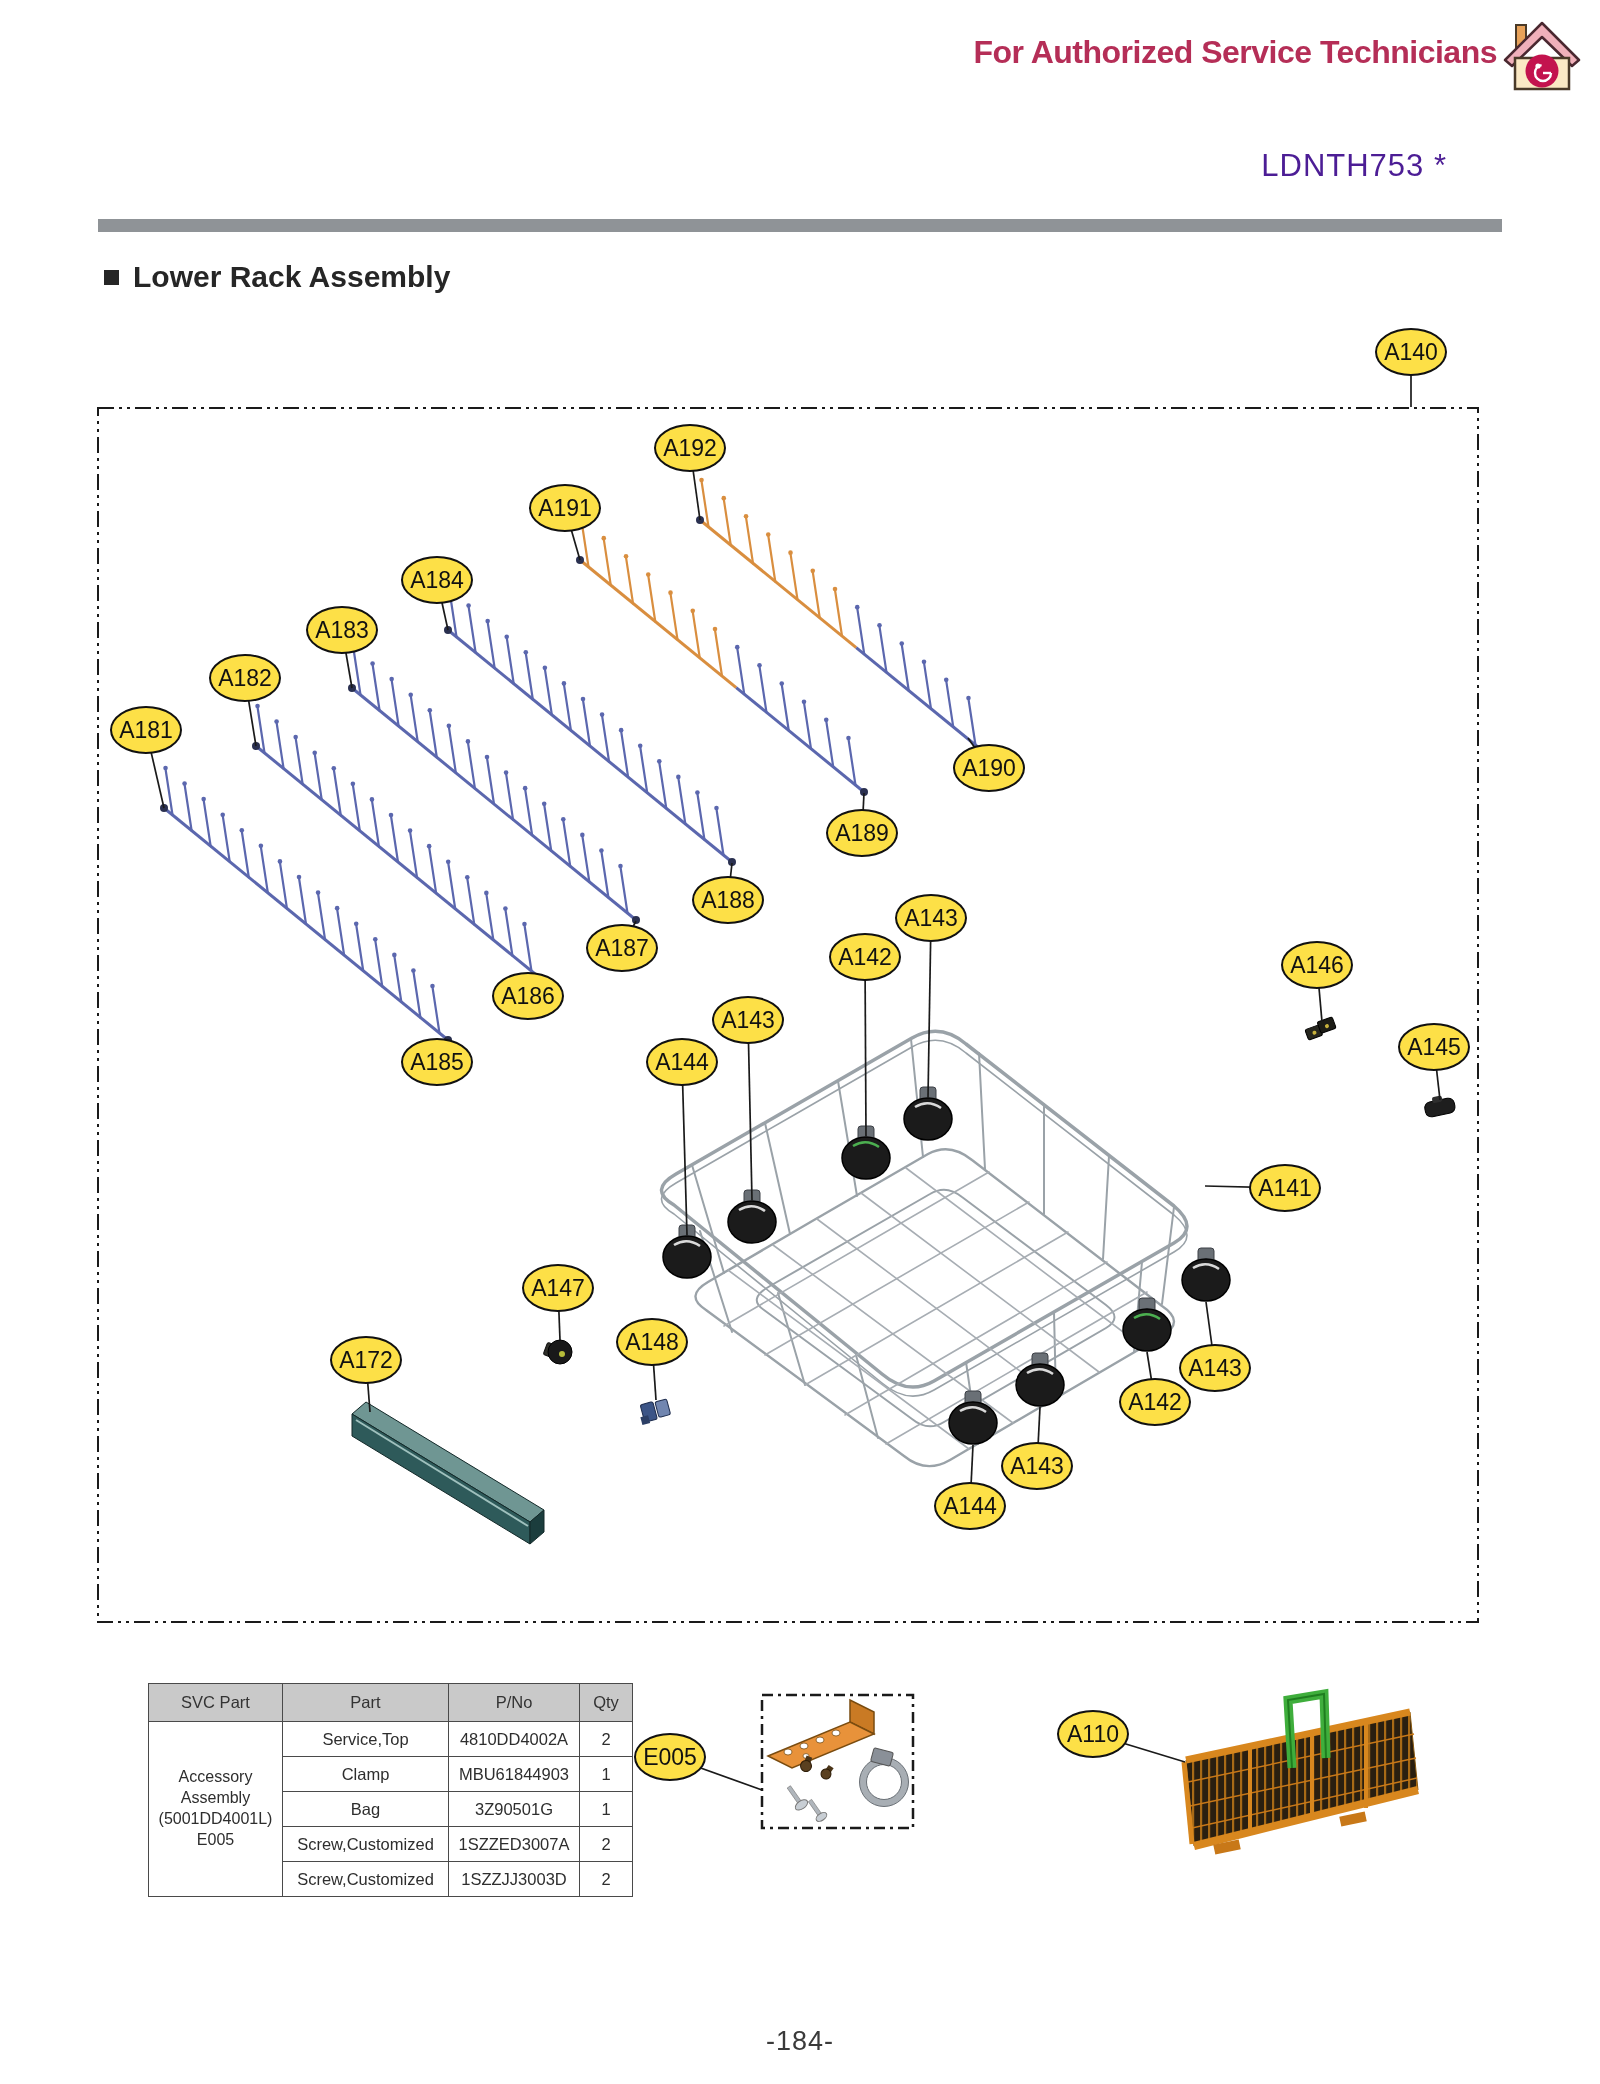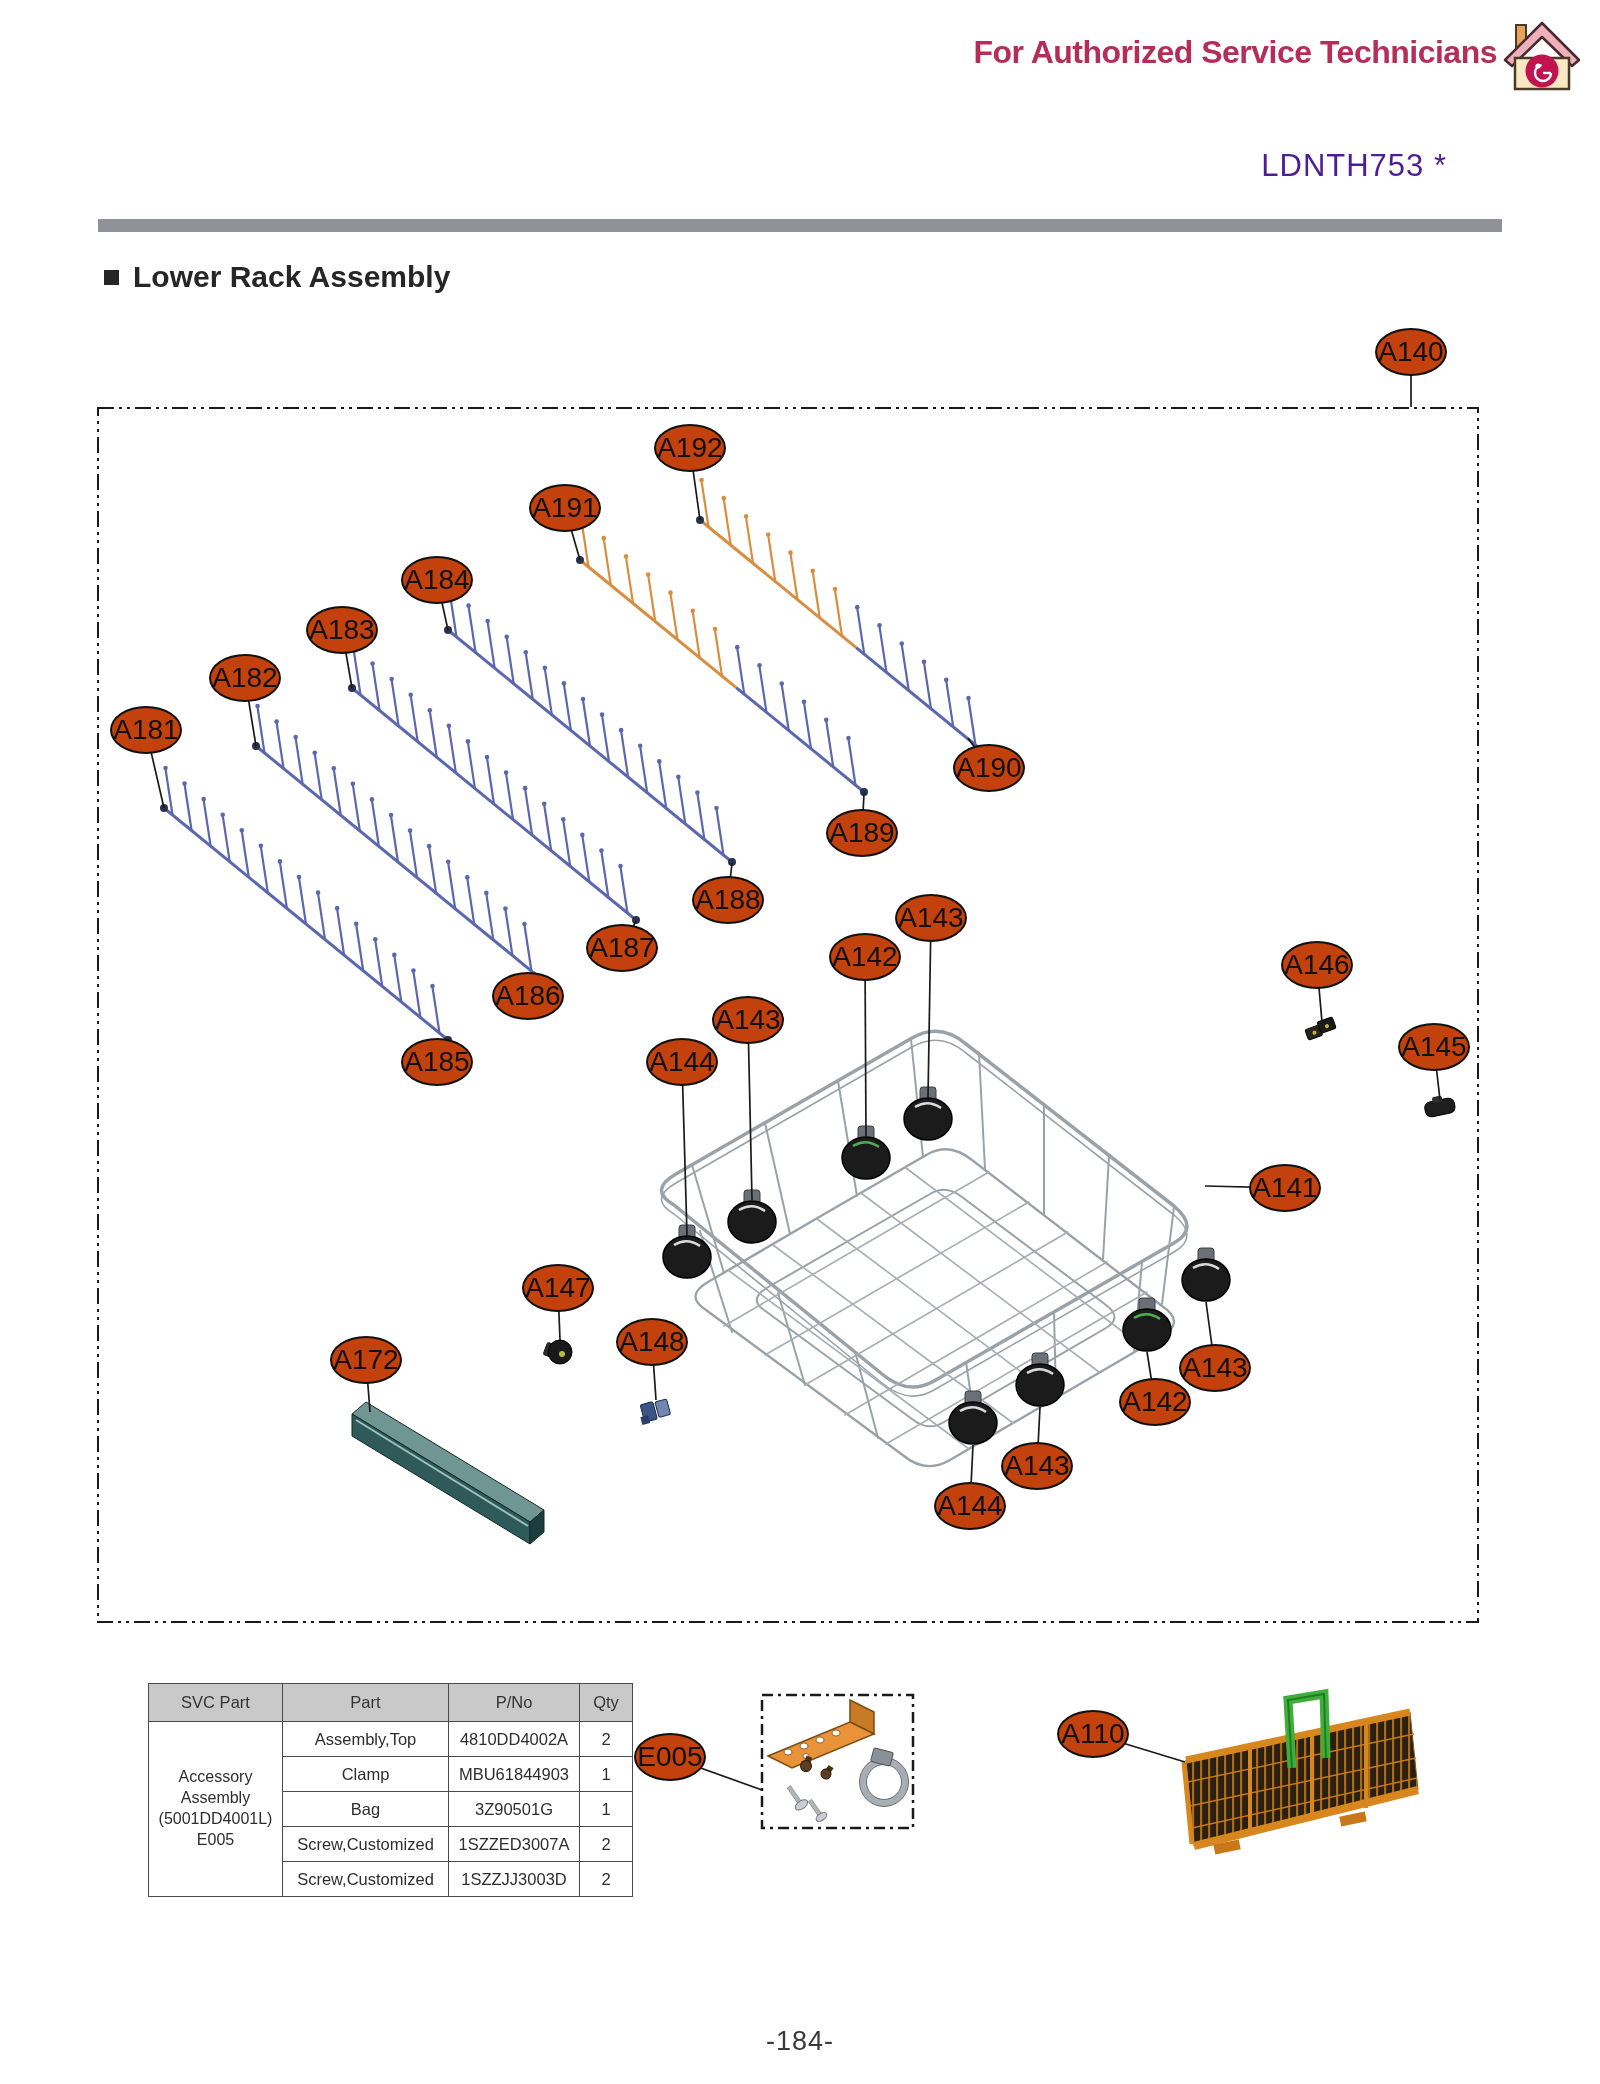--- a/index.html
+++ b/index.html
@@ -7,22 +7,22 @@
         font-family:"Liberation Sans",sans-serif;}
   .hdr-title{position:absolute;top:34px;right:103px;font-size:32px;font-weight:bold;
              color:#B52E57;letter-spacing:-0.5px;}
   .model{position:absolute;top:148px;right:153px;font-size:31px;font-weight:400;
          color:#4c1d95;letter-spacing:1px;text-align:center;}
   .divider{position:absolute;left:98px;top:219px;width:1404px;height:13px;background:#8F9397;}
   .section{position:absolute;left:104px;top:260px;display:flex;align-items:center;gap:14px;}
   .section .sq{width:15px;height:15px;background:#262626;}
   .section .txt{font-size:30px;font-weight:bold;color:#262626;}
   .callout{position:absolute;width:68px;height:44px;transform:translate(-50%,-50%);
-           border:2.5px solid #111;border-radius:50%;background:#c2410c;display:flex;
-           align-items:center;justify-content:center;font-size:28px;color:#111;z-index:5;}
+           border:2.5px solid #111;border-radius:50%;background:#fde047;display:flex;
+           align-items:center;justify-content:center;font-size:23px;color:#111;z-index:5;}
   svg.diag{position:absolute;left:0;top:0;z-index:1;}
   .house{position:absolute;left:1502px;top:16px;z-index:2;}
   table.parts{position:absolute;left:148px;top:1683px;border-collapse:collapse;z-index:4;
               font-size:16.5px;color:#2e2e2e;text-align:center;}
   table.parts th,table.parts td{border:1.6px solid #4a4a4a;padding:4px 4px;}
   table.parts th{background:#C9C9C9;font-weight:normal;color:#333;height:29px;}
   table.parts td{height:26px;background:#fff;}
   td.group{width:125px;line-height:1.3;font-size:16px;}
   .c-part{width:157px;} .c-pno{width:122px;} .c-qty{width:44px;}
   .pageno{position:absolute;left:0;right:0;top:2026px;text-align:center;font-size:27px;
@@ -468,21 +468,21 @@
         <tr id="pt-head">
           <th>SVC Part</th>
           <th>Part</th>
           <th>P/No</th>
           <th>Qty</th>
         </tr>
       </thead>
     <tbody id="pt-body">
         <tr>
           <td rowspan="5" class="group">Accessory Assembly (5001DD4001L) E005</td>
-          <td class="c-part">Assembly,Top</td>
+          <td class="c-part">Service,Top</td>
           <td class="c-pno">4810DD4002A</td>
           <td class="c-qty">2</td>
         </tr>
         <tr>
           <td class="c-part">Clamp</td>
           <td class="c-pno">MBU61844903</td>
           <td class="c-qty">1</td>
         </tr>
         <tr>
           <td class="c-part">Bag</td>

